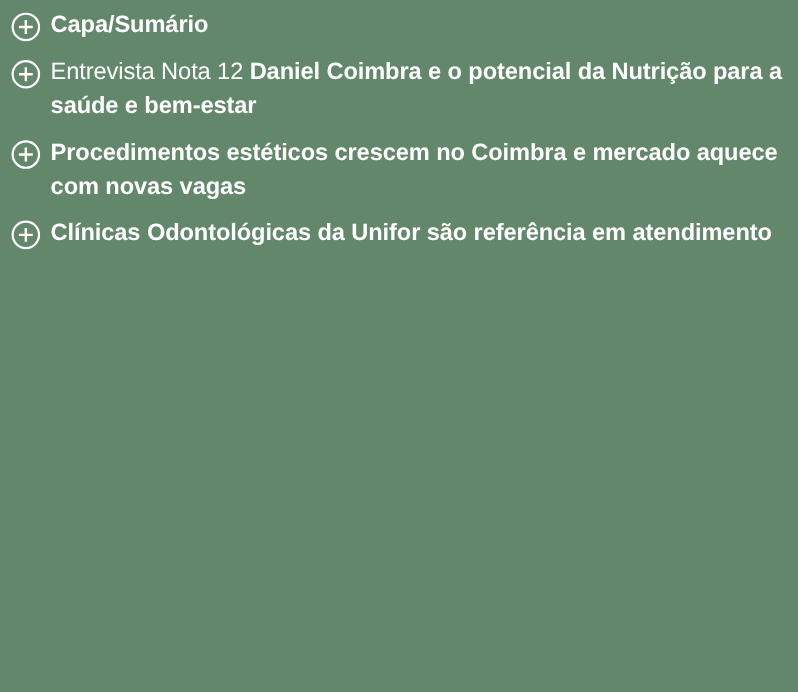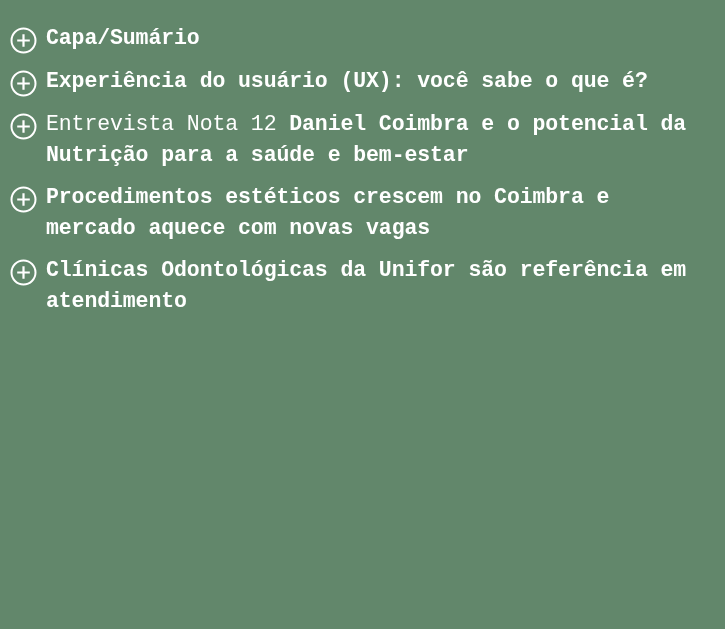--- a/index.html
+++ b/index.html
@@ -7,23 +7,22 @@
     padding: 0;
   }
   body {
     width: 725px;
     height: 629px;
     background: #62876b;
     font-family: "Liberation Sans", sans-serif;
     overflow: hidden;
   }
   .toc {
-    padding: 22px 8px 0 10px;
+    padding: 6px 8px 0 10px;
     box-sizing: border-box;
-    font-family: Liberation Mono, monospace;
   }
   .toc-item {
     display: flex;
     align-items: flex-start;
     margin-bottom: 11px;
   }
   .plus-icon {
     flex: 0 0 auto;
     width: 27px;
     height: 27px;
@@ -58,29 +57,20 @@
       <svg width="27" height="27" viewBox="0 0 27 27">
         <circle cx="13.5" cy="13.5" r="12" fill="none" stroke="#ffffff" stroke-width="2"></circle>
         <path d="M13.5 7.2 V19.8 M7.2 13.5 H19.8" stroke="#ffffff" stroke-width="2.2" stroke-linecap="butt"></path>
       </svg>
     </span>
     <div class="item-text"><span class="light"></span><span class="bold">Capa/Sumário</span></div>
   </div>
 
 
 
-  <div class="toc-item">
-    <span class="plus-icon">
-      <svg width="27" height="27" viewBox="0 0 27 27">
-        <circle cx="13.5" cy="13.5" r="12" fill="none" stroke="#ffffff" stroke-width="2"></circle>
-        <path d="M13.5 7.2 V19.8 M7.2 13.5 H19.8" stroke="#ffffff" stroke-width="2.2" stroke-linecap="butt"></path>
-      </svg>
-    </span>
-    <div class="item-text"><span class="light"></span><span class="bold">Experiência do usuário (UX): você sabe o que é?</span></div>
-  </div>
 
   <div class="toc-item">
     <span class="plus-icon">
       <svg width="27" height="27" viewBox="0 0 27 27">
         <circle cx="13.5" cy="13.5" r="12" fill="none" stroke="#ffffff" stroke-width="2"></circle>
         <path d="M13.5 7.2 V19.8 M7.2 13.5 H19.8" stroke="#ffffff" stroke-width="2.2" stroke-linecap="butt"></path>
       </svg>
     </span>
     <div class="item-text"><span class="light">Entrevista Nota 12 </span><span class="bold">Daniel Coimbra e o potencial da Nutrição para a saúde e bem-estar</span></div>
   </div>

